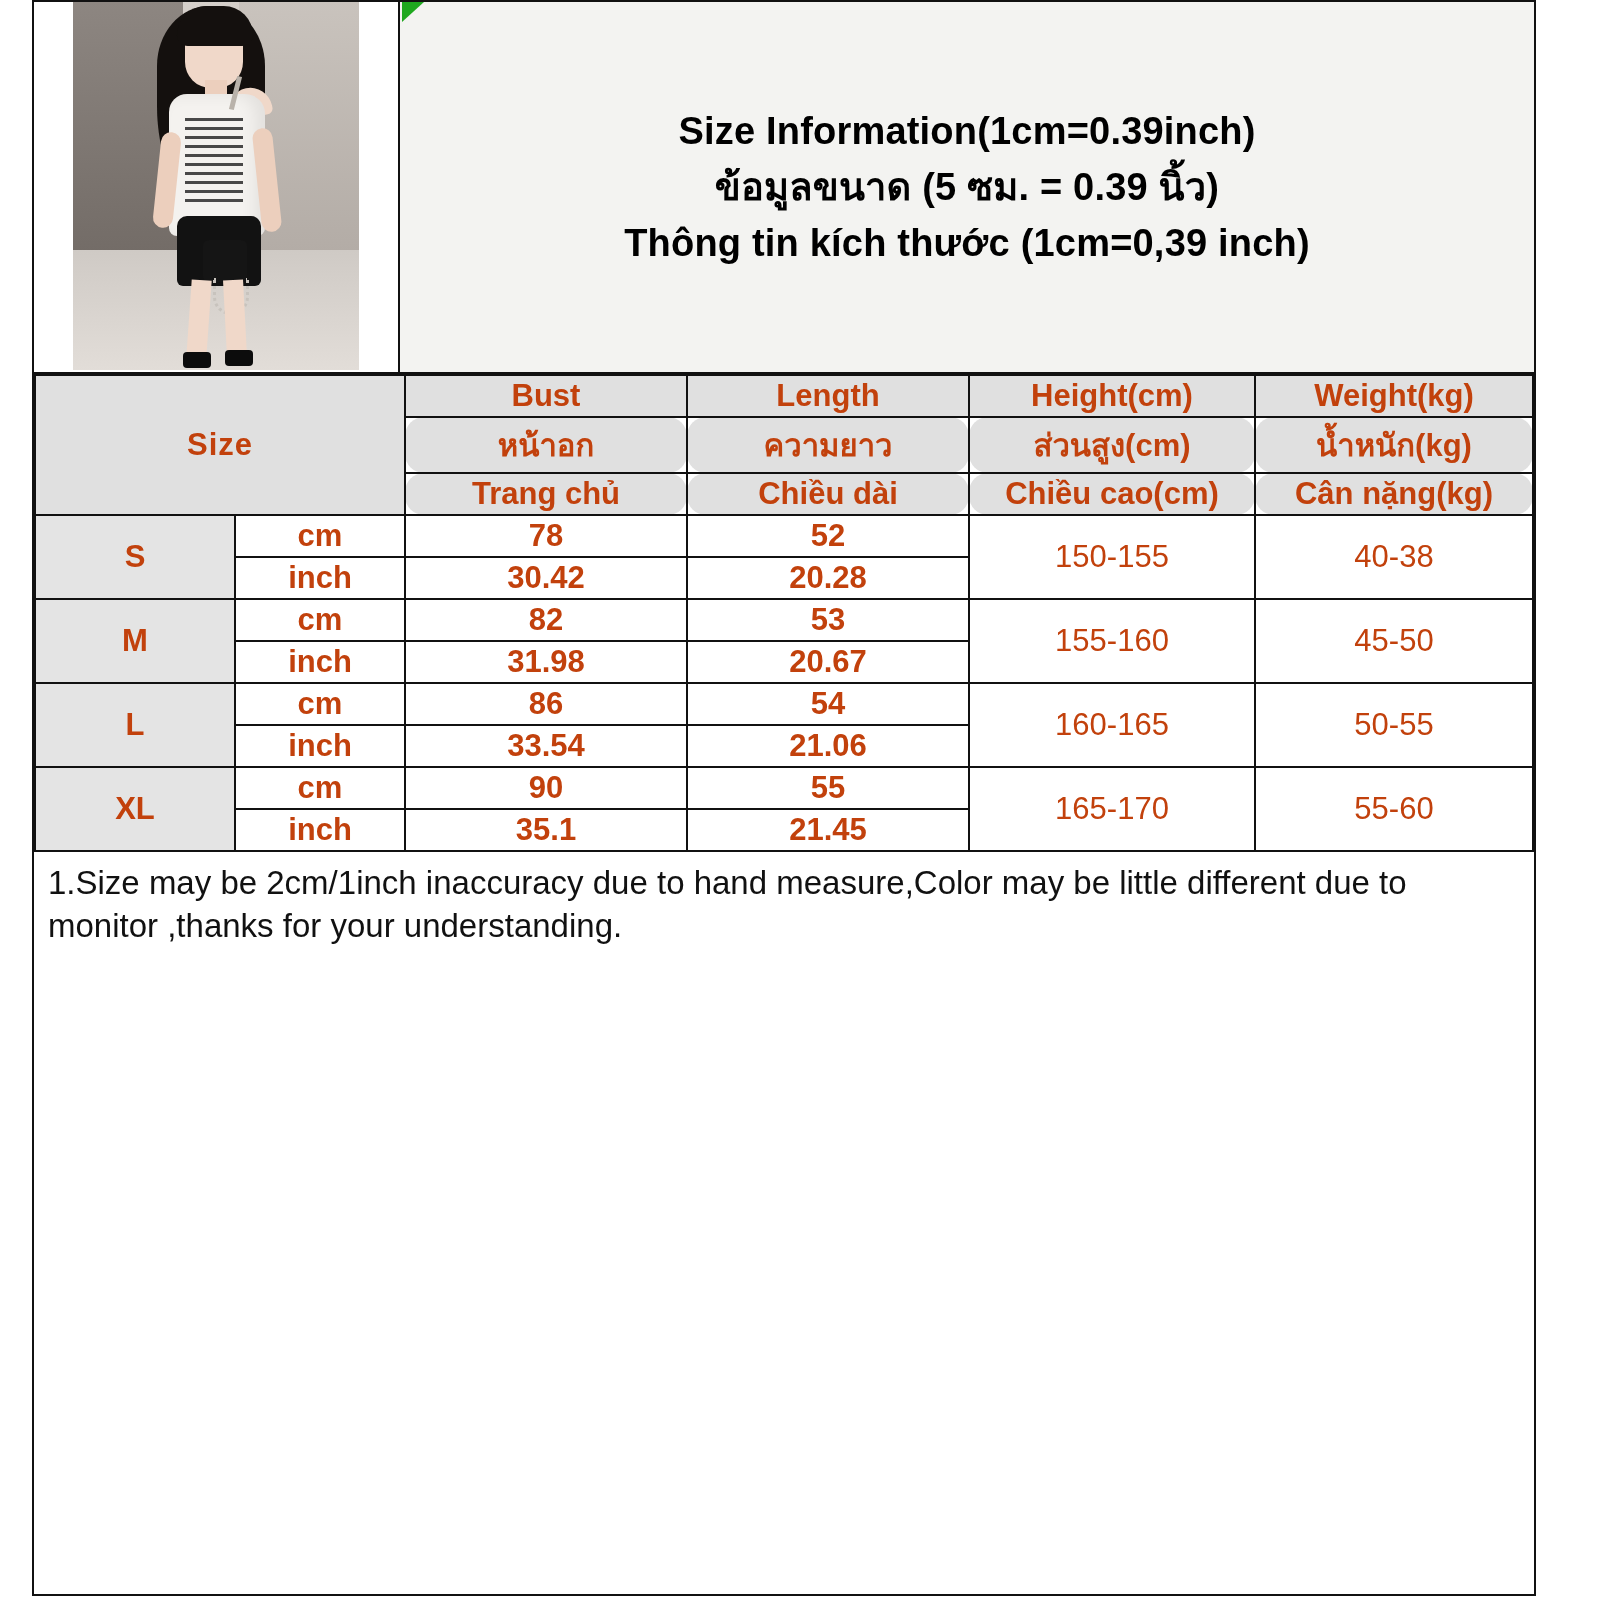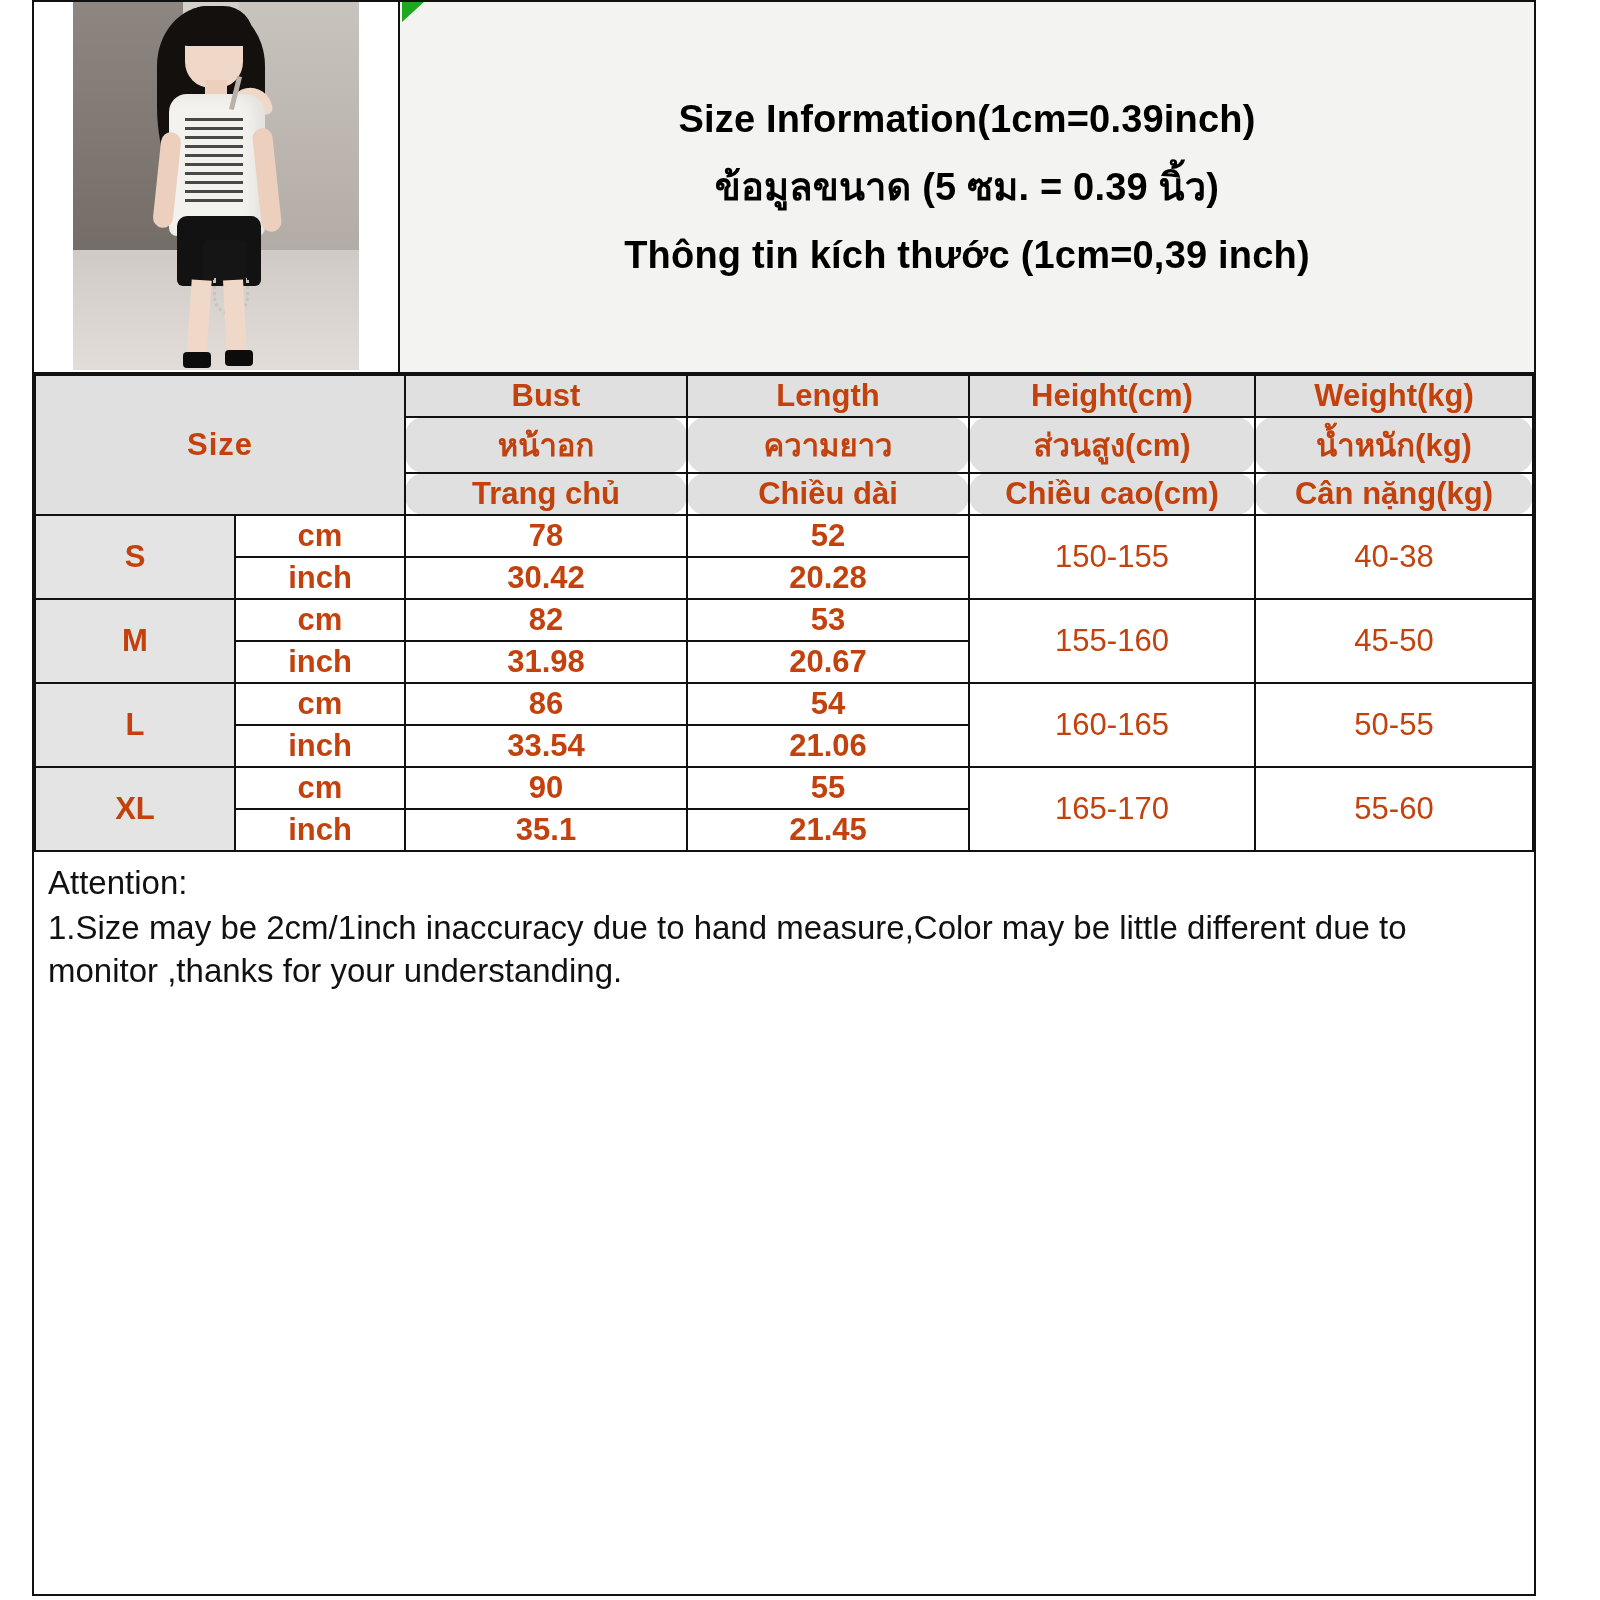--- a/index.html
+++ b/index.html
@@ -146,21 +146,20 @@
   .title-cell {
     flex: 1;
     display: flex;
     flex-direction: column;
     align-items: center;
     justify-content: center;
     background: #f3f3f1;
     text-align: center;
     padding: 0 20px;
     box-sizing: border-box;
-    gap: 12px;
   }
   .title-line {
     font-weight: bold;
     font-size: 38px;
     line-height: 1.48;
     letter-spacing: .2px;
     white-space: nowrap;
   }
   .green-mark {
     position: absolute;
@@ -357,18 +356,17 @@
         </tr>
         <tr>
           <td class="unit">inch</td>
           <td class="val">35.1</td>
           <td class="val">21.45</td>
         </tr>
       </tbody>
     </table>
 
     <div class="attention">
-      <p>Attention:</p>
       <p>1.Size may be 2cm/1inch inaccuracy due to hand measure,Color may be little different due to monitor ,thanks for your understanding.</p>
     </div>
 
   </div>
 </div>
 
 </body></html>

